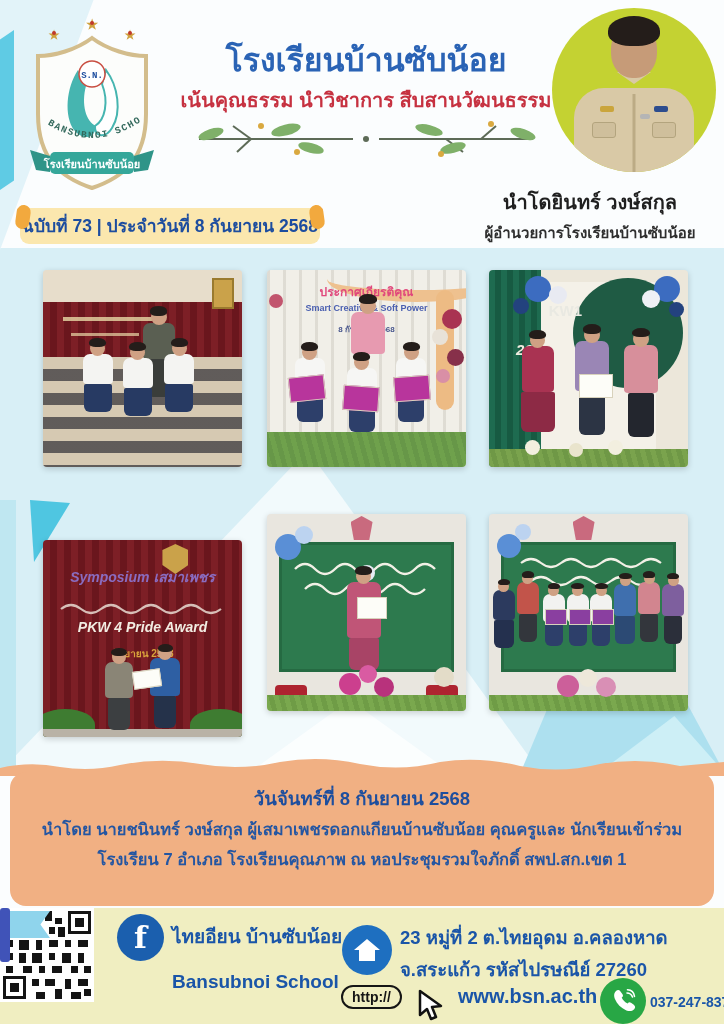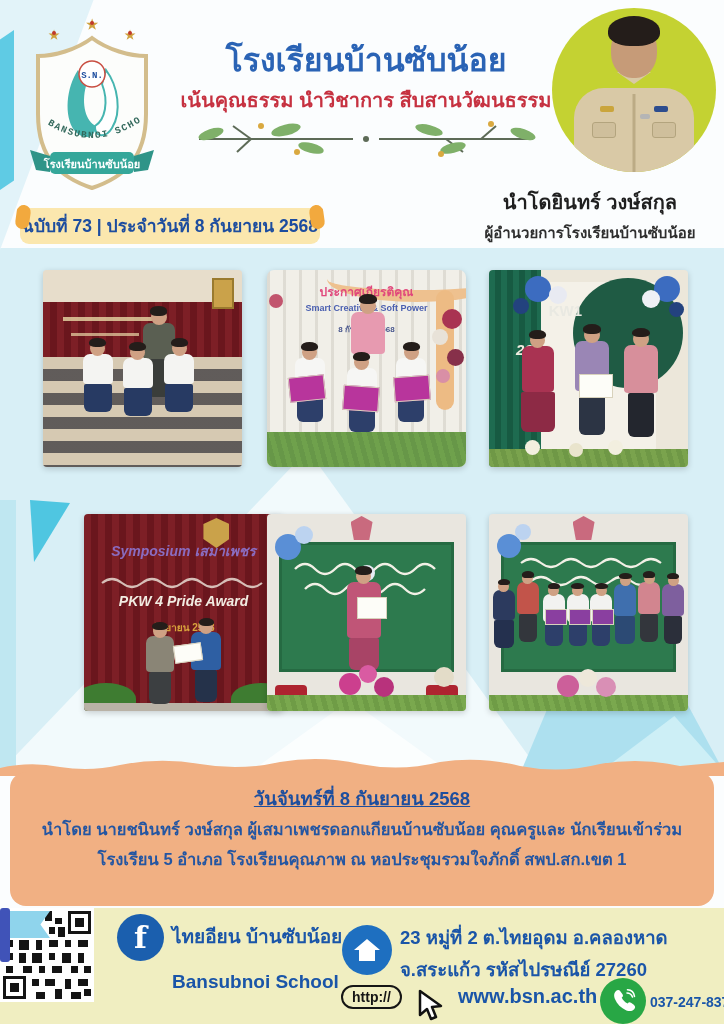--- a/index.html
+++ b/index.html
@@ -74,21 +74,21 @@
         repeating-linear-gradient(75deg,#6fa14c 0 5px,#679748 5px 10px);}
   .flower{position:absolute;border-radius:50%;z-index:3;}
   .curt-red{background:repeating-linear-gradient(90deg,#7d1f26 0 7px,#6a161d 7px 14px);}
   .curt-grn{background:repeating-linear-gradient(90deg,#1e6b50 0 6px,#175a42 6px 12px);}
   .p-txt{position:absolute;width:100%;text-align:center;z-index:2;white-space:nowrap;}
 
   
   #brush-top{position:absolute;left:0;top:754px;width:724px;height:22px;z-index:2;}
   #orange-box{position:absolute;left:10px;top:772px;width:704px;height:134px;z-index:2;
         background:#f1b083;border-radius:16px;text-align:center;padding-top:11px;}
-  #orange-box .b1{font-size:18.5px;font-weight:800;color:#1d4e9e;line-height:31px;text-decoration:underline;}
+  #orange-box .b1{font-size:18.5px;font-weight:800;color:#1d4e9e;line-height:31px;}
   #orange-box .bl{font-size:16.5px;font-weight:700;color:#2456a2;line-height:30px;}
 
   
   #footer{position:absolute;left:0;top:908px;width:724px;height:116px;background:#f0eec1;z-index:2;}
   .ft{position:absolute;color:#1a55a8;font-weight:800;white-space:nowrap;}
   #qr{left:11px;top:9px;width:94px;height:94px;background:#fff;}
   .circle-ic{position:absolute;border-radius:50%;display:flex;align-items:center;justify-content:center;}
   #fb-circle{left:117px;top:6px;width:47px;height:47px;background:#1b5fae;color:#fff;
         font-size:30px;font-weight:800;font-family:"DejaVu Serif",serif;}
   #flag{left:122px;top:55px;width:52px;height:54px;}
@@ -220,21 +220,21 @@
       <div class="bd" style="width:30px;height:30px;background:#f4f4f2;"></div>
       <div class="sk" style="width:28px;height:28px;background:#273a63;"></div>
     </div>
     <div class="fig" style="left:61%;top:36%;">
       <div class="hd" style="width:15px;height:15px;"></div>
       <div class="bd" style="width:30px;height:30px;background:#f4f4f2;"></div>
       <div class="sk" style="width:28px;height:28px;background:#273a63;"></div>
     </div>
   </div>
 
-  <div class="photo" style="left:267px;top:270px;background:#f1efe8;border-radius:7px;">
+  <div class="photo" style="left:267px;top:270px;background:#f1efe8;">
     <div class="ly" style="left:0;top:0;width:100%;height:100%;background:
          repeating-linear-gradient(90deg,rgba(175,170,158,.28) 0 3px,transparent 3px 16px);"></div>
     <div class="p-txt" style="top:6%;font-size:12px;font-weight:800;color:#e0487c;">ประกาศเกียรติคุณ</div>
     <div class="p-txt" style="top:17%;font-size:9px;font-weight:700;color:#4a5fb0;">Smart Creative &amp; Soft Power</div>
     <div class="p-txt" style="top:27%;font-size:8px;font-weight:700;color:#47558c;">8 กันยายน 2568</div>
     <div class="ly" style="left:30%;top:-14px;width:90%;height:46px;border-bottom:12px solid #eec18f;border-radius:50%;"></div>
     <div class="ly" style="right:6%;top:10%;width:18px;height:120px;background:#edbb84;border-radius:10px;"></div>
     <div class="flower" style="right:2%;top:20%;width:20px;height:20px;background:#a93352;"></div>
     <div class="flower" style="right:9%;top:30%;width:16px;height:16px;background:#e8e2d8;"></div>
     <div class="flower" style="right:1%;top:40%;width:17px;height:17px;background:#87304a;"></div>
@@ -292,21 +292,21 @@
       <div class="sk" style="width:26px;height:44px;background:#2c3444;"></div>
     </div>
     <div class="cert" style="left:45%;top:53%;width:34px;height:24px;"></div>
     <div class="fig" style="left:68%;top:31%;">
       <div class="hd" style="width:16px;height:16px;"></div>
       <div class="bd" style="width:34px;height:48px;background:#d78f9b;"></div>
       <div class="sk" style="width:26px;height:44px;background:#23262e;"></div>
     </div>
   </div>
 
-  <div class="photo curt-red" style="left:43px;top:514px;margin-left:41px;">
+  <div class="photo curt-red" style="left:43px;top:540px;">
     <div class="ly" style="left:60%;top:2%;width:26px;height:30px;background:#caa24a;
          clip-path:polygon(50% 0,100% 20%,100% 70%,50% 100%,0 70%,0 20%);"></div>
     <div class="p-txt" style="top:13%;font-size:14px;font-style:italic;font-weight:800;color:#8a6cc0;">Symposium เสมาเพชร</div>
     <svg class="ly" style="left:8%;top:30%;" width="170" height="16" viewBox="0 0 170 16">
       <path d="M2 10 Q12 2 22 10 T42 10 T62 10 T82 10 T102 10 T122 10 T142 10 T162 10" fill="none" stroke="#e8dcd2" stroke-width="2.2" opacity=".85"></path>
     </svg>
     <div class="p-txt" style="top:40%;font-size:14px;font-style:italic;font-weight:800;color:#f2ece2;">PKW 4 Pride Award</div>
     <div class="p-txt" style="top:54%;font-size:10px;font-weight:700;color:#d9a43c;">กันยายน 2568</div>
     <div class="fig" style="left:31%;top:56%;">
       <div class="hd" style="width:14px;height:14px;"></div>
@@ -409,21 +409,21 @@
     <div class="ly" style="left:38%;bottom:2%;width:24%;height:6%;background:#b0252f;border-radius:3px;"></div>
     <div class="grass" style="height:8%;background:repeating-linear-gradient(75deg,#7aa84e 0 5px,#6f9c46 5px 10px);"></div>
   </div>
 
   <svg id="brush-top" viewBox="0 0 724 22" preserveAspectRatio="none">
     <path d="M0 22 L0 14 Q30 7 60 13 Q90 18 120 11 Q160 3 200 10 Q240 17 280 8 Q320 1 360 10 Q400 18 440 8 Q480 2 520 12 Q560 20 600 10 Q640 3 680 12 L724 8 L724 22 Z" fill="#f1b083"></path>
   </svg>
   <div id="orange-box">
     <div class="b1">วันจันทร์ที่ 8 กันยายน 2568</div>
     <div class="bl">นำโดย นายชนินทร์ วงษ์สกุล ผู้เสมาเพชรดอกแกียนบ้านซับน้อย คุณครูและ นักเรียนเข้าร่วม</div>
-    <div class="bl">โรงเรียน 5 อำเภอ โรงเรียนคุณภาพ  ณ หอประชุมรวมใจภักดิ์ สพป.สก.เขต 1</div>
+    <div class="bl">โรงเรียน 7 อำเภอ โรงเรียนคุณภาพ  ณ หอประชุมรวมใจภักดิ์ สพป.สก.เขต 1</div>
   </div>
 
   <div id="footer">
     <svg id="qr" viewBox="0 0 29 29" shape-rendering="crispEdges">
       <rect width="29" height="29" fill="#ffffff"></rect>
       <g fill="#141414">
         <rect x="1" y="1" width="7" height="7"></rect>
           <rect x="21" y="1" width="7" height="7"></rect>
           <rect x="1" y="21" width="7" height="7"></rect>
         <rect x="10" y="2" width="2" height="2"></rect>

